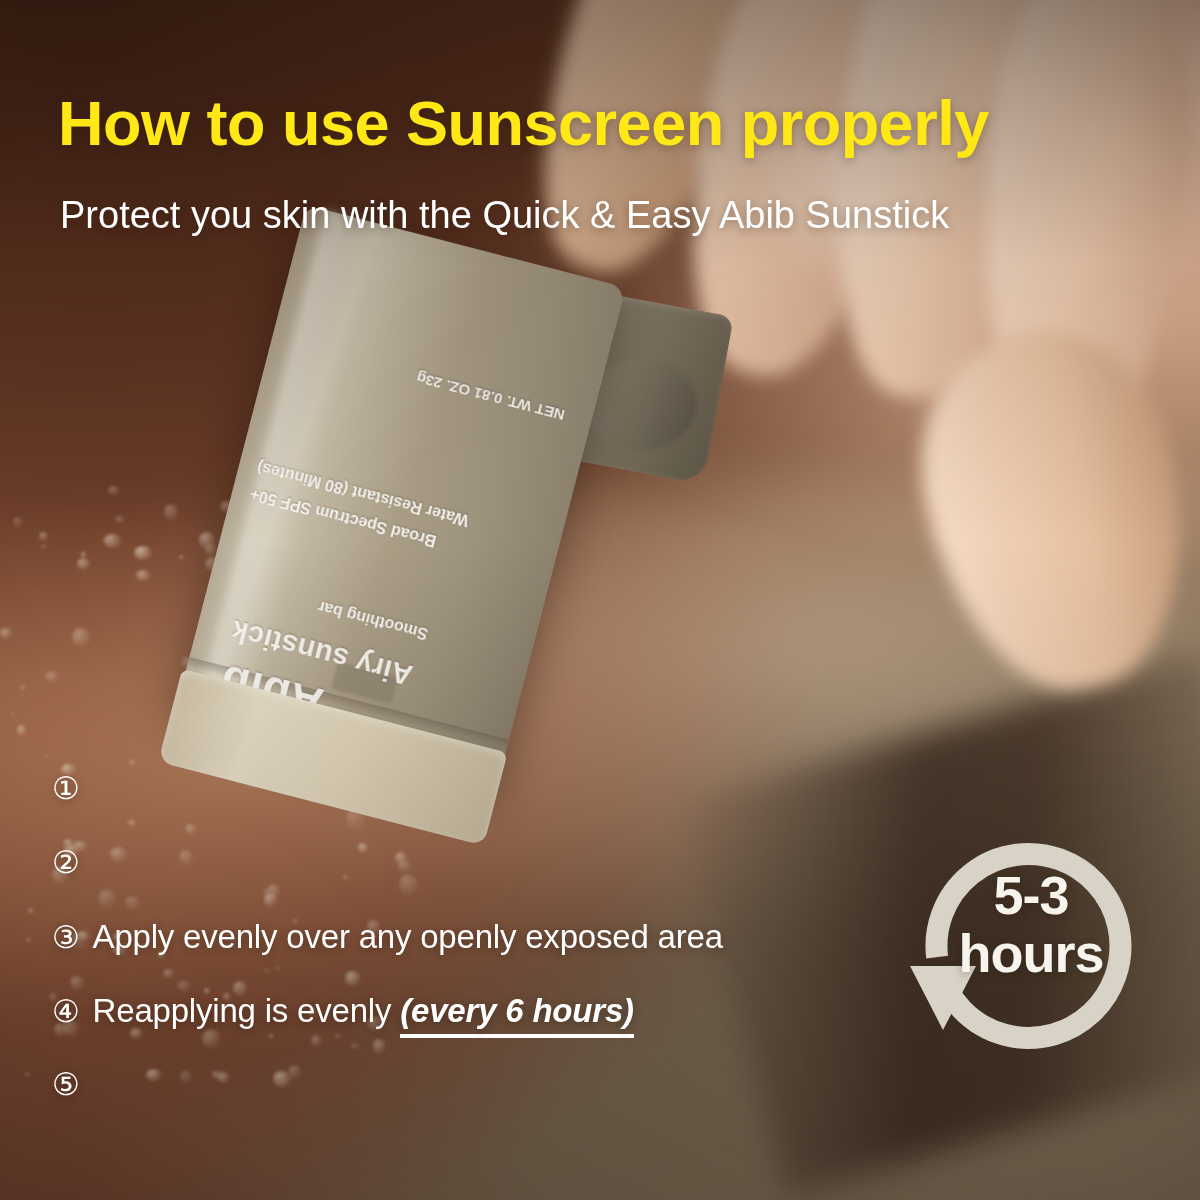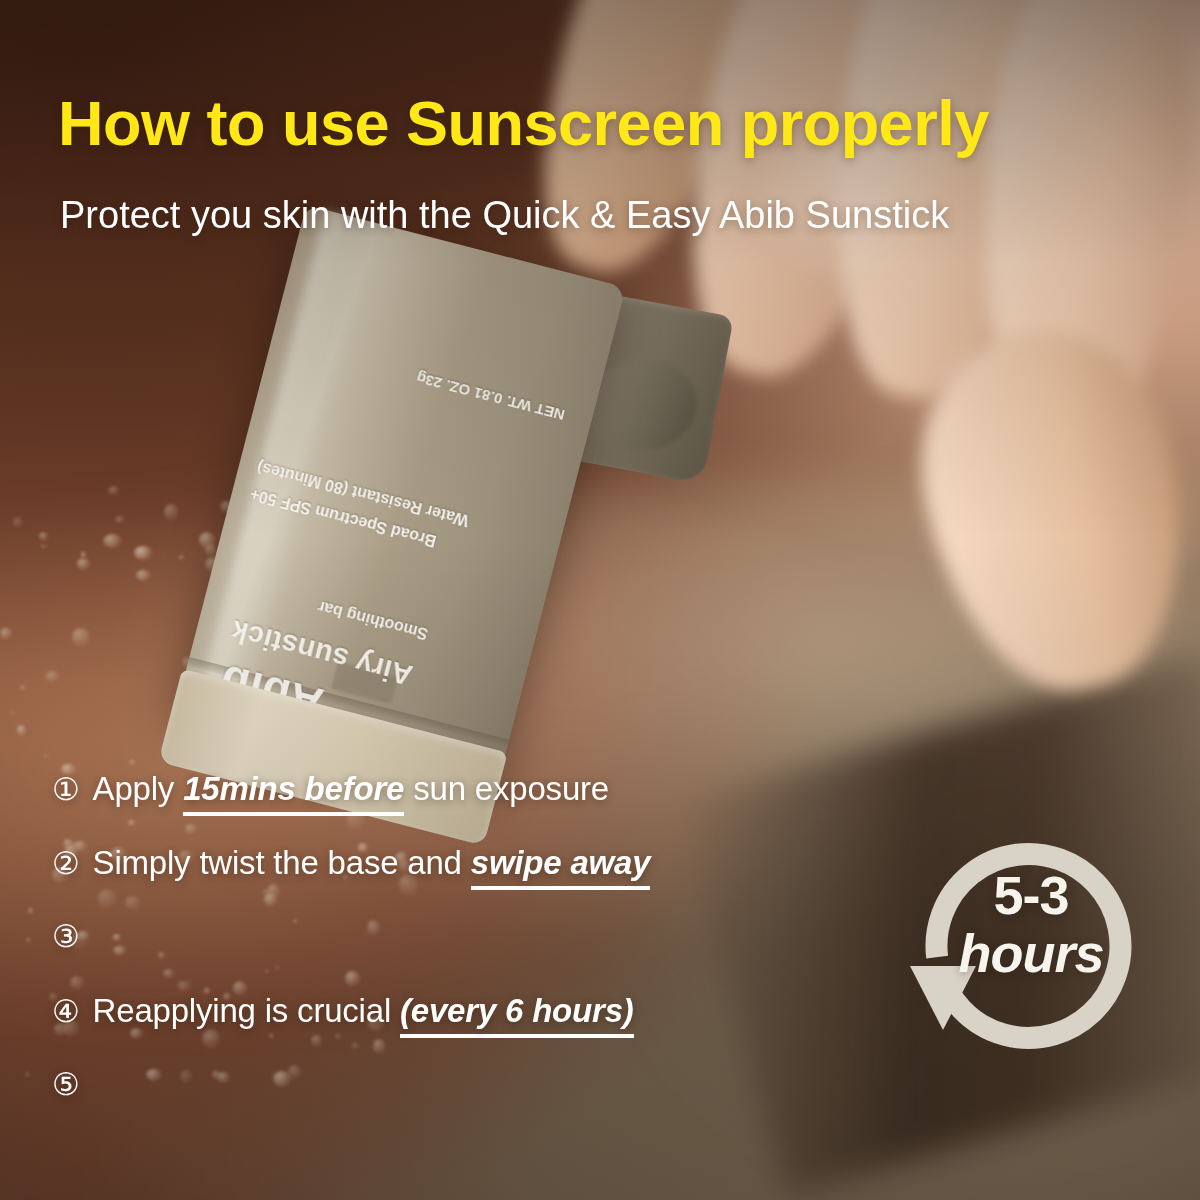--- a/index.html
+++ b/index.html
@@ -234,21 +234,21 @@
   .badge-text {
     position: absolute;
     left: 0; right: 0;
     text-align: center;
     color: #f7f4ee;
     font-weight: 700;
     text-shadow: 0 2px 8px rgba(40,25,10,0.35);
     letter-spacing: -1px;
   }
   .badge-top { top: 66px; font-size: 54px; }
-  .badge-bot { top: 124px; font-size: 54px; font-style: italic; }
+  .badge-bot { top: 124px; font-size: 54px; }
 </style>
 </head>
 <body>
 
 <div id="stage">
 
   <div class="bg-layer bg-base"></div>
   <div class="bg-shoulder"></div>
   <div class="bg-strap"></div>
 
@@ -392,32 +392,31 @@
   </div>
 
   <div class="bg-layer bg-vignette"></div>
 
   <div id="subhead">Protect you skin with the Quick &amp; Easy Abib Sunstick</div>
   <div id="headline">How to use Sunscreen properly</div>
 
   <div id="steps">
       <div class="step">
         <span class="step-num">①</span>
-        <span><span>Apply</span> <span class="em">15mins before</span> <span>sun exposure</span></span>
       </div>
       <div class="step">
         <span class="step-num">②</span>
-        <span><span>Simply twist the base and</span> <span class="em">swipe away</span></span>
       </div>
       <div class="step">
         <span class="step-num">③</span>
+        <span><span>Apply evenly over any openly exposed area</span></span>
       </div>
       <div class="step">
         <span class="step-num">④</span>
-        <span><span>Reapplying is crucial</span> <span class="em">(every 6 hours)</span></span>
+        <span><span>Reapplying is evenly</span> <span class="em">(every 6 hours)</span></span>
       </div>
       <div class="step">
         <span class="step-num">⑤</span>
       </div>
     </div>
 
   <div id="badge">
     <svg viewBox="0 0 262 262">
       <path d="M 42 172
                A 92 92 0 1 1 47 186" fill="none" stroke="#D9D2C6" stroke-width="22" stroke-linecap="butt" transform="rotate(8 131 131)"></path>

